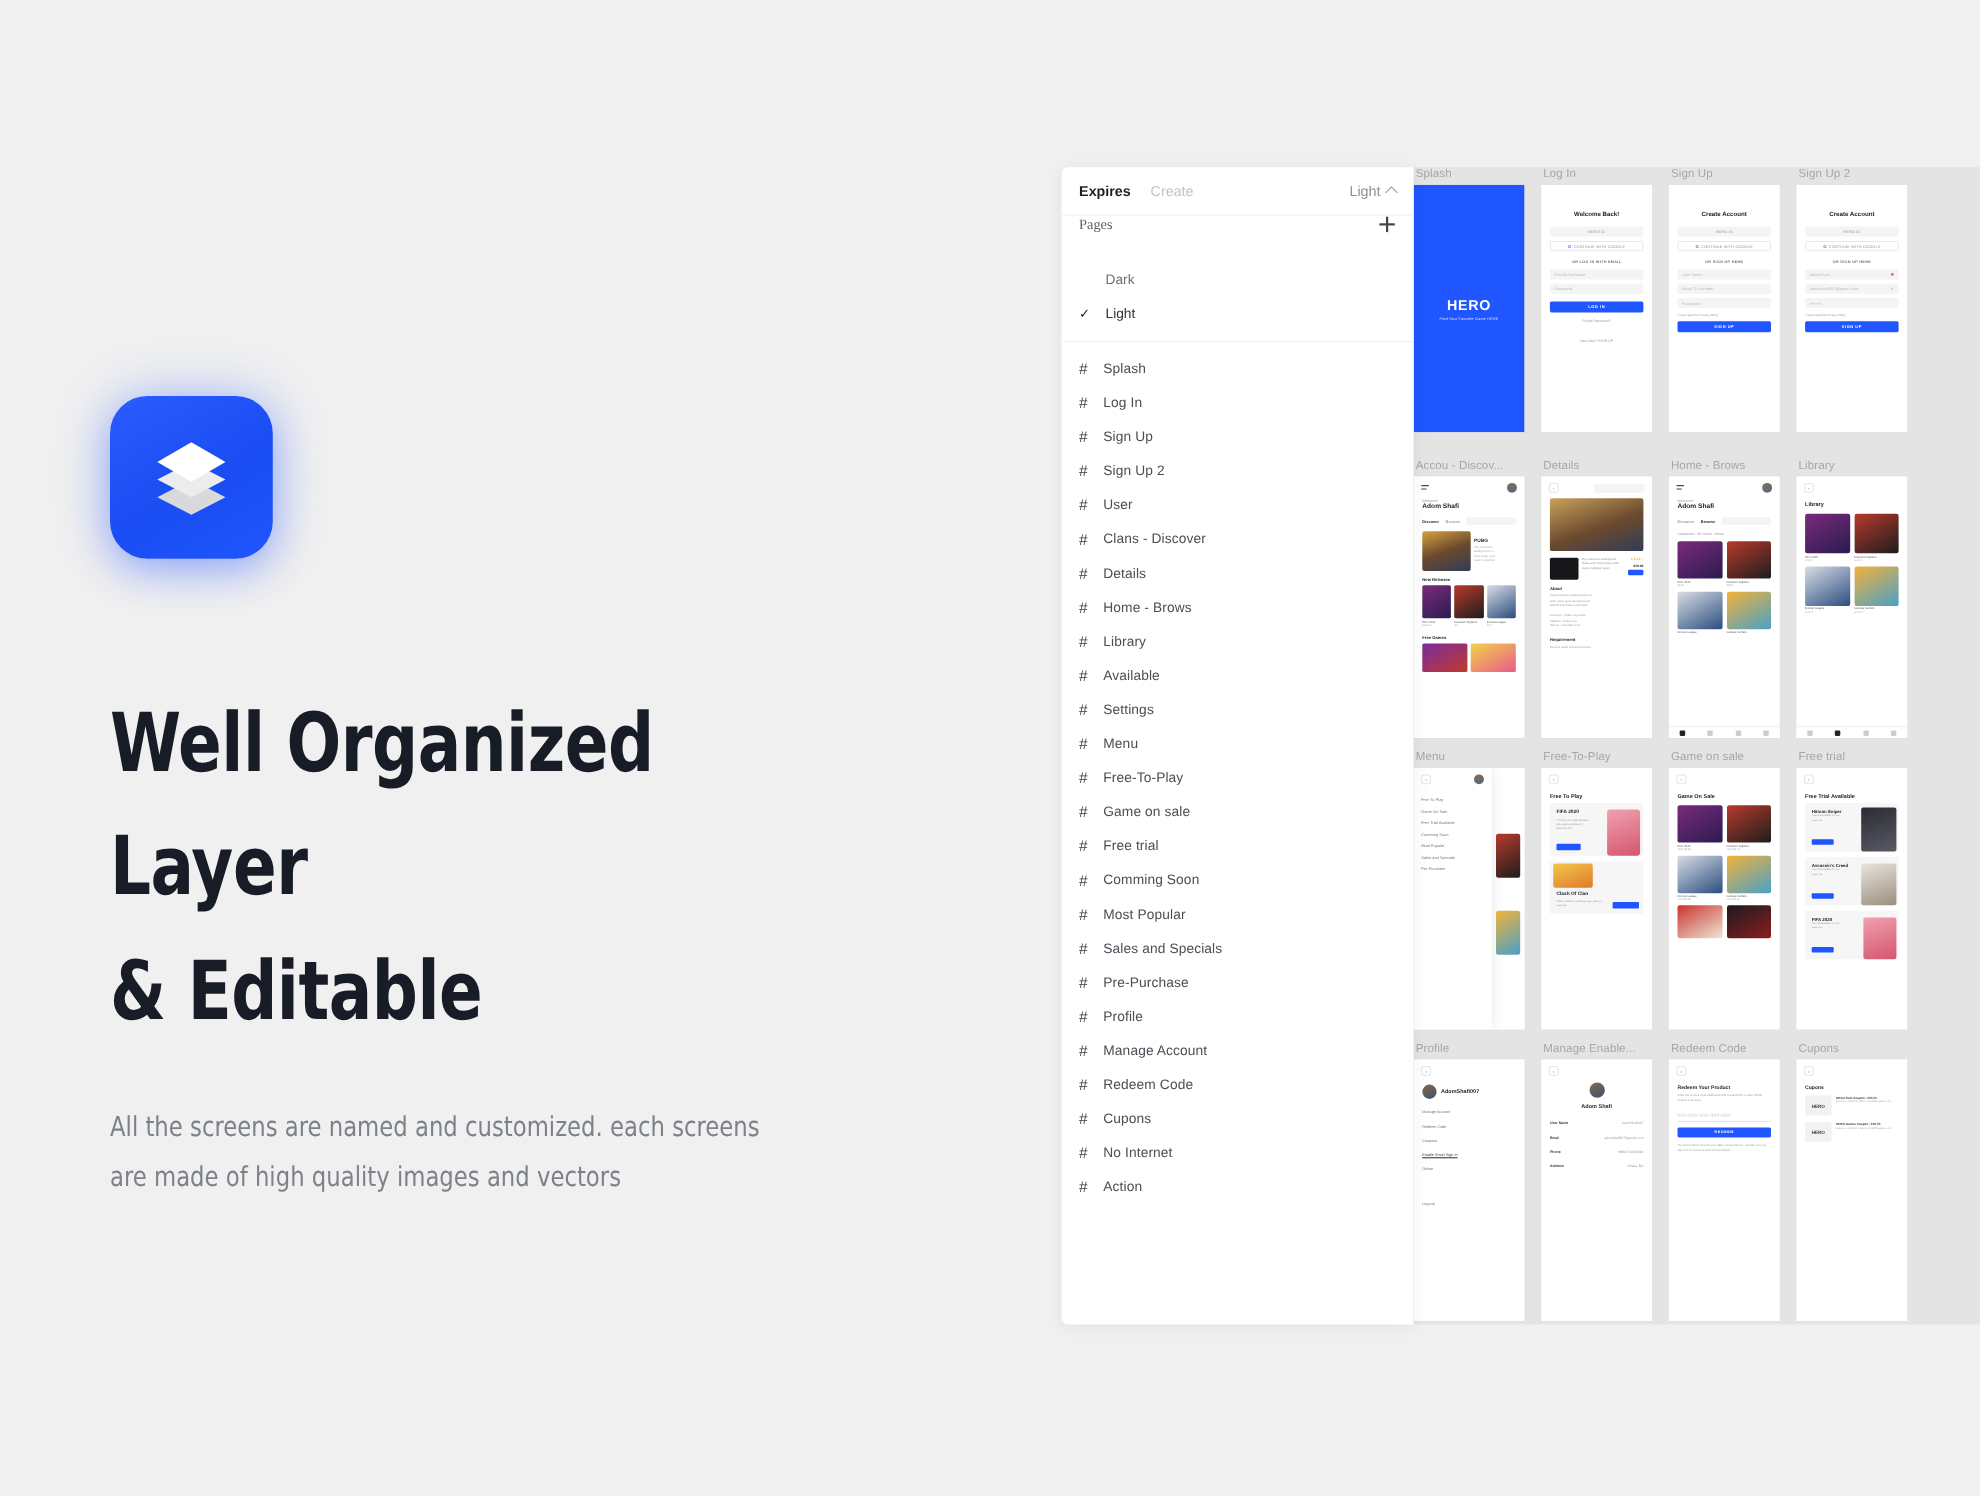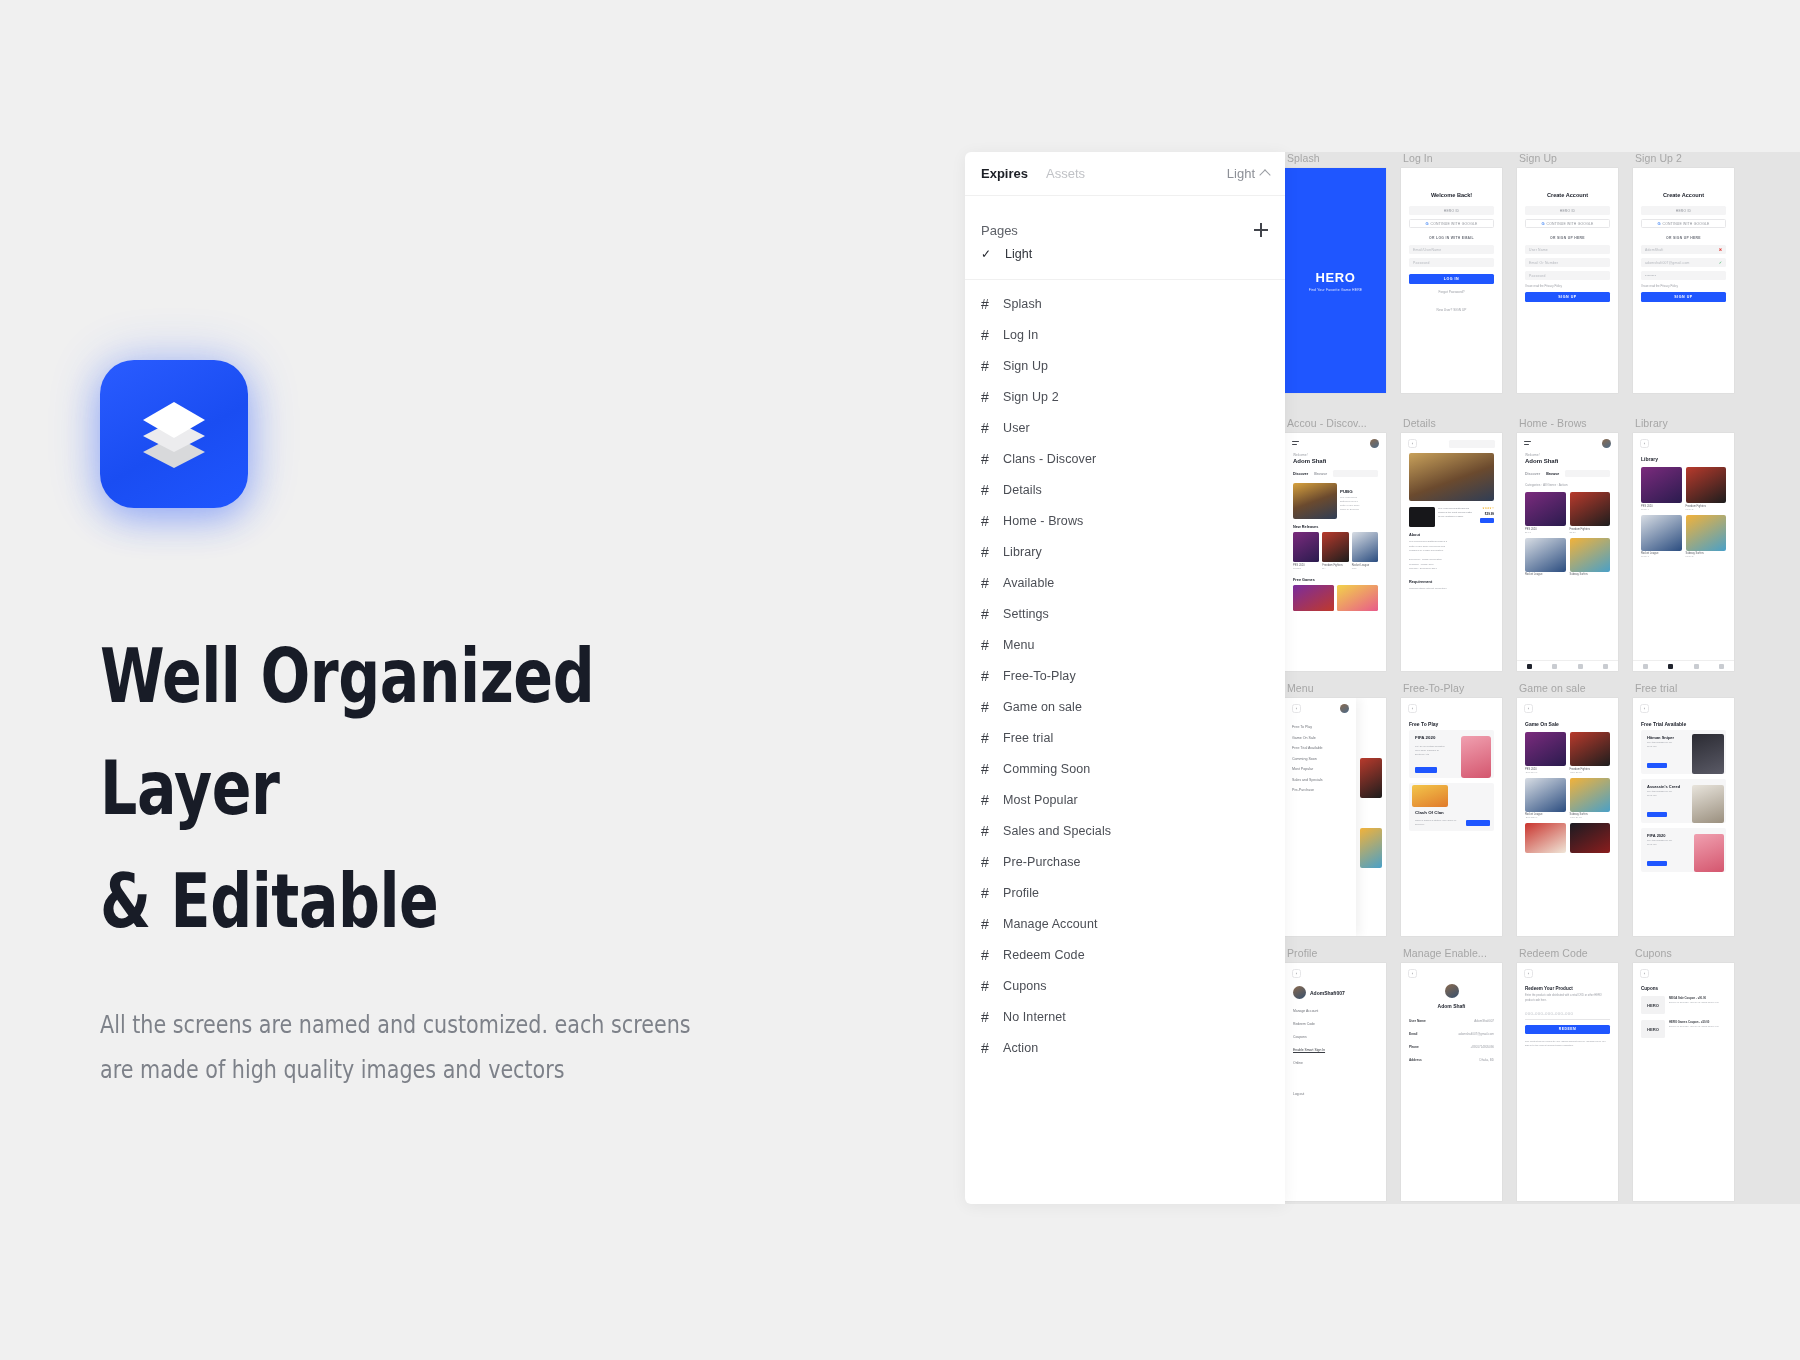--- a/index.html
+++ b/index.html
@@ -123,21 +123,21 @@
   .panel-tabs {
     height: 44px; display: flex; align-items: center;
     padding: 0 16px; border-bottom: 1px solid #f0f0f0;
   }
   .tab { font-size: 13px; font-weight: 700; color: #1c1f26; margin-right: 18px; }
   .tab.inactive { color: #c0c2c6; font-weight: 400; }
   .theme-sel { margin-left: auto; display: flex; align-items: center; gap: 6px; }
   .theme-sel .t { font-size: 13px; color: #8d9097; }
   .chev { width: 8px; height: 8px; border-left: 1.4px solid #9a9da3; border-top: 1.4px solid #9a9da3; transform: rotate(45deg); margin-top:3px; }
 
-  .pages-row { height: 42px; display: flex; align-items: flex-end; padding: 0 16px; }
+  .pages-row { height: 42px; display: flex; align-items: flex-start; padding: 0 16px; font-family: Liberation Serif, serif; }
   .pages-row .lbl { font-size: 13px; color: #5e6168; }
   .plus { margin-left: auto; position: relative; width: 16px; height: 16px; }
   .plus::before, .plus::after { content:""; position:absolute; background:#41444b; }
   .plus::before { left: 7px; top: 1px; width: 1.6px; height: 14px; }
   .plus::after { left: 1px; top: 7px; width: 14px; height: 1.6px; }
 
   .page-item { height: 31px; display: flex; align-items: center; padding-left: 16px; font-size: 12.5px; color: #6d7076; }
   .page-item .check { width: 18px; font-size: 12px; color: #24272e; }
   .page-item .nm { margin-left: 6px; }
   .page-item.sel .nm { color: #2f333a; }
@@ -656,32 +656,36 @@
         </div>
       </div>
 
     </div>
   </section>
 
   <aside class="panel">
 
     <div class="panel-tabs">
       <div class="tab">Expires</div>
-      <div class="tab inactive">Assets</div>
+      <div class="tab inactive">Create</div>
       <div class="theme-sel">
         <span class="t">Light</span>
         <span class="chev"></span>
       </div>
     </div>
 
     <div class="pages-row">
       <span class="lbl">Pages</span>
       <span class="plus"></span>
     </div>
 
+    <div class="page-item">
+      <span class="check"></span>
+      <span class="nm">Dark</span>
+    </div>
     <div class="page-item sel">
       <span class="check">✓</span>
       <span class="nm">Light</span>
     </div>
 
     <div class="pages-divider"></div>
 
     <div class="layer-list">
       <div class="layer-item">
           <span class="hash">#</span>

